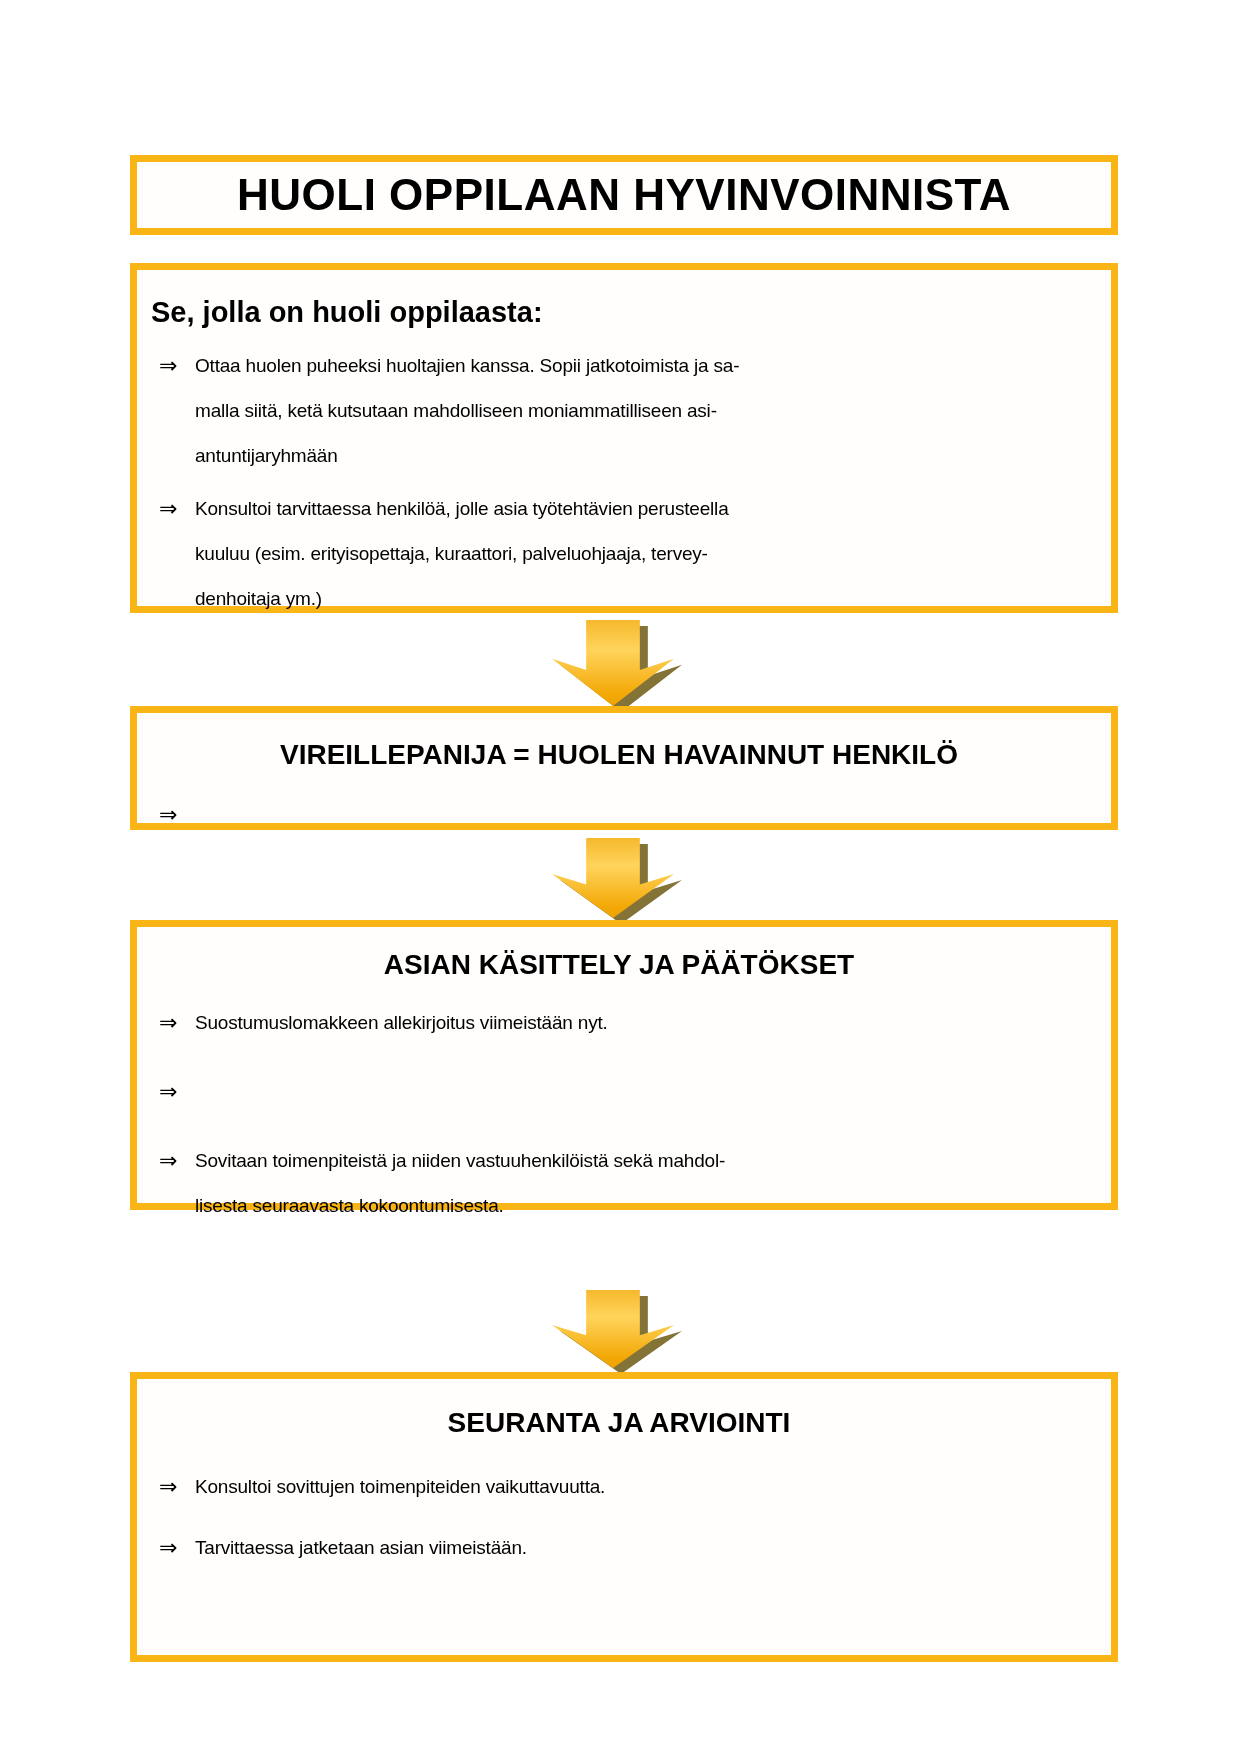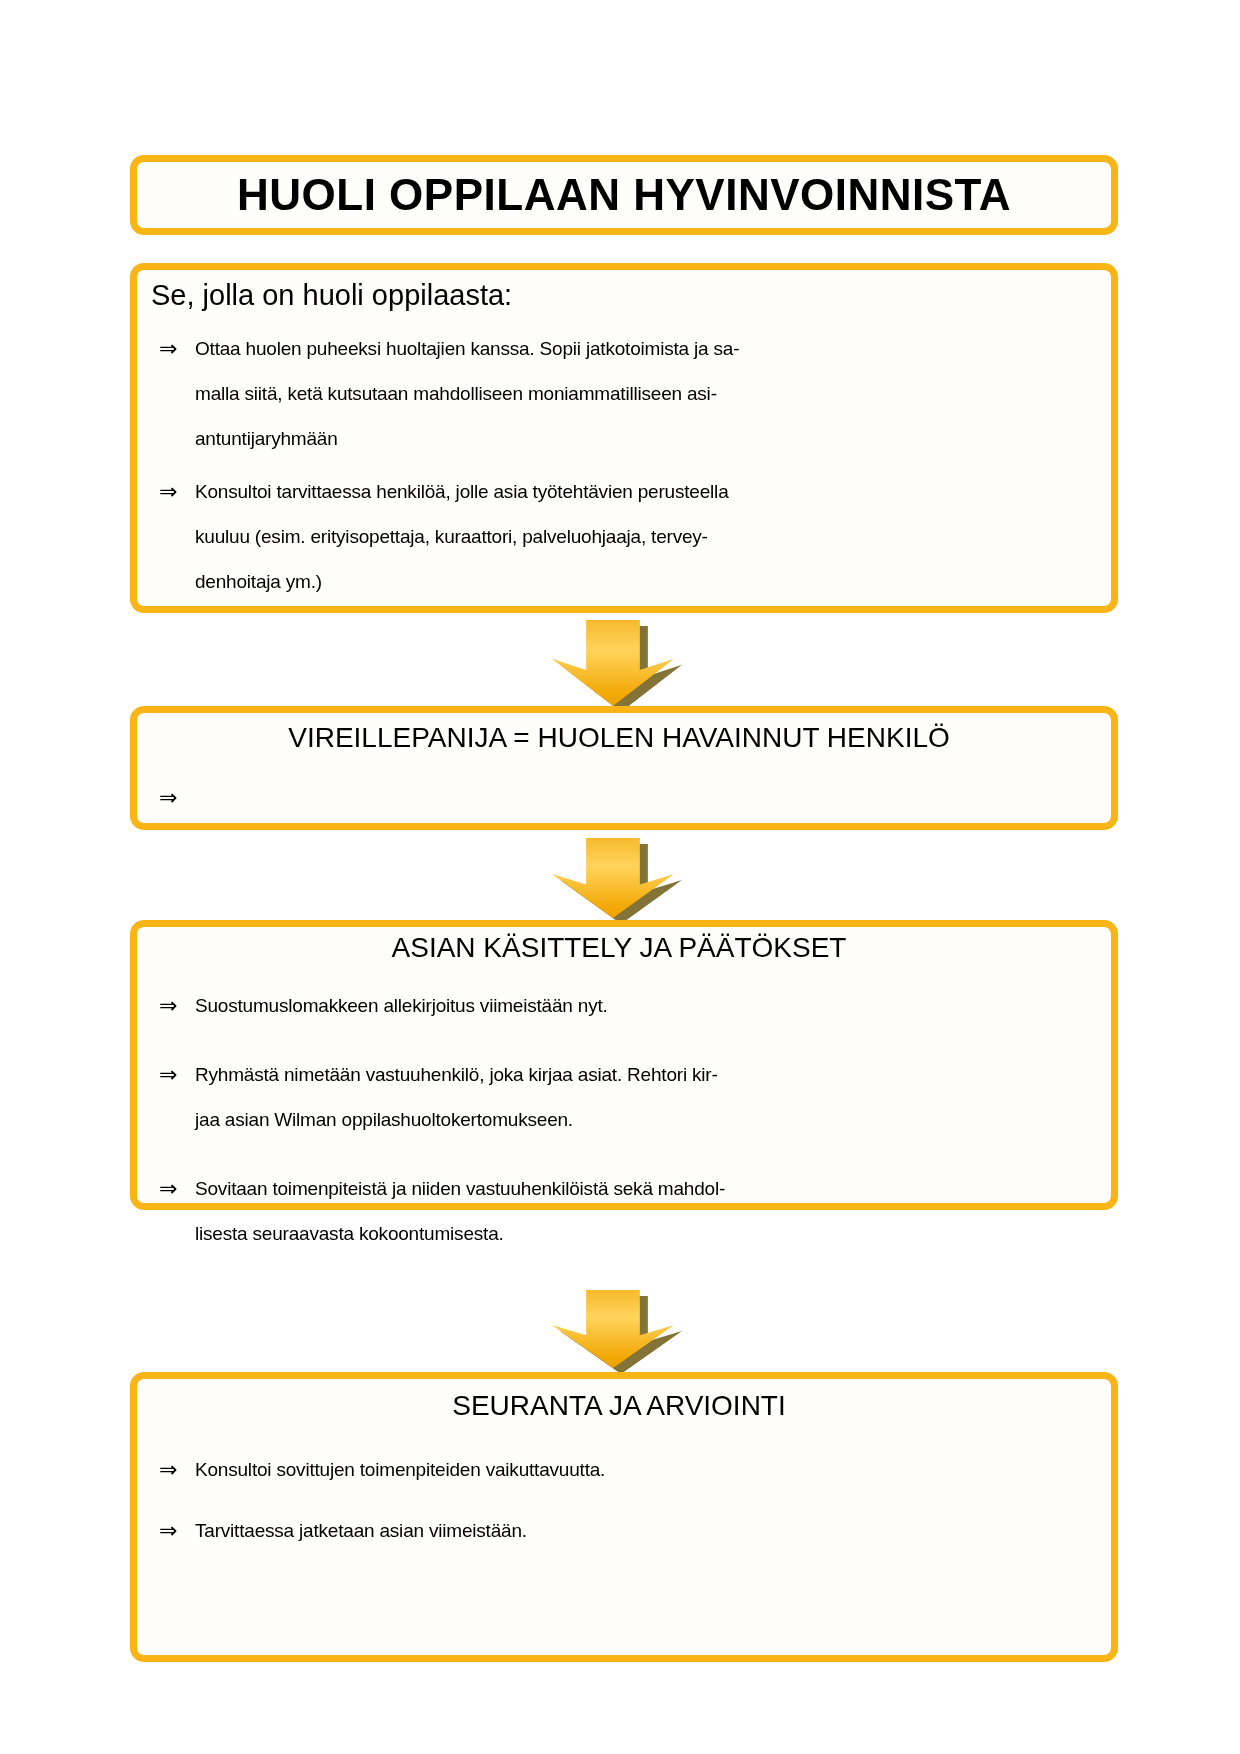--- a/index.html
+++ b/index.html
@@ -1,20 +1,20 @@
 <!DOCTYPE html>
 <html style="--gold: #F8B515; --arrow_light: #FFD45C; --arrow_dark: #EDA200; --arrow_shadow: #6E5A14; --text: #000000; --page_bg: #FFFFFF;"><head>
 <meta charset="utf-8">
 <style>
   :root {
     --gold: #F8B515;
     --text: #000000;
     --page_bg: #FFFFFF;
   }
-  * { box-sizing: border-box; border-radius: 14px; }
+  * { box-sizing: border-box; }
   html, body { margin: 0; padding: 0; background: #ffffff; }
   .page {
     position: relative;
     width: 1240px;
     height: 1754px;
     background: var(--page_bg, #fff);
     font-family: "Liberation Sans", "DejaVu Sans", sans-serif;
     color: var(--text, #000);
     overflow: hidden;
   }
@@ -38,24 +38,24 @@
     font-weight: bold;
     letter-spacing: 0.5px;
     white-space: nowrap;
   }
   .box1 { top: 263px;  height: 350px; padding: 8px 22px 0 12px; }
   .box2 { top: 706px;  height: 124px; padding: 8px 22px 0 12px; }
   .box3 { top: 920px;  height: 290px; padding: 4px 22px 0 12px; }
   .box4 { top: 1372px; height: 290px; padding: 10px 22px 0 12px; }
 
   .box h2 {
-    margin: 0;
+    margin: 17px;
     font-size: 29px;
     line-height: 34px;
-    font-weight: normal;
+    font-weight: bold;
   }
   .h-left  { text-align: left; margin-left: 2px !important; }
   .h-center { text-align: center; font-size: 28px !important; }
   .box1 h2 { margin-bottom: 14px; }
   .box2 h2 { margin-bottom: 20px; }
   .box3 h2 { margin-bottom: 18px; }
   .box4 h2 { margin-bottom: 24px; }
 
   .bullet { display: flex; align-items: flex-start; }
   .box1 .bullet { margin-bottom: 8px; }
@@ -137,22 +137,20 @@
   </div>
 
   <div class="box box3">
     <h2 class="h-center">ASIAN KÄSITTELY JA PÄÄTÖKSET</h2>
     <div class="bullet">
       <span class="marker">⇒</span>
       <div class="btext">Suostumuslomakkeen allekirjoitus viimeistään nyt.</div>
     </div>
     <div class="bullet">
       <span class="marker">⇒</span>
-      <div class="btext">Ryhmästä nimetään vastuuhenkilö, joka kirjaa asiat.  Rehtori kir-
-jaa asian Wilman oppilashuoltokertomukseen.</div>
     </div>
     <div class="bullet">
       <span class="marker">⇒</span>
       <div class="btext">Sovitaan toimenpiteistä ja niiden vastuuhenkilöistä sekä mahdol-
 lisesta seuraavasta kokoontumisesta.</div>
     </div>
   </div>
 
   <div class="arrow arrow3">
     <div class="ashadow"></div>

